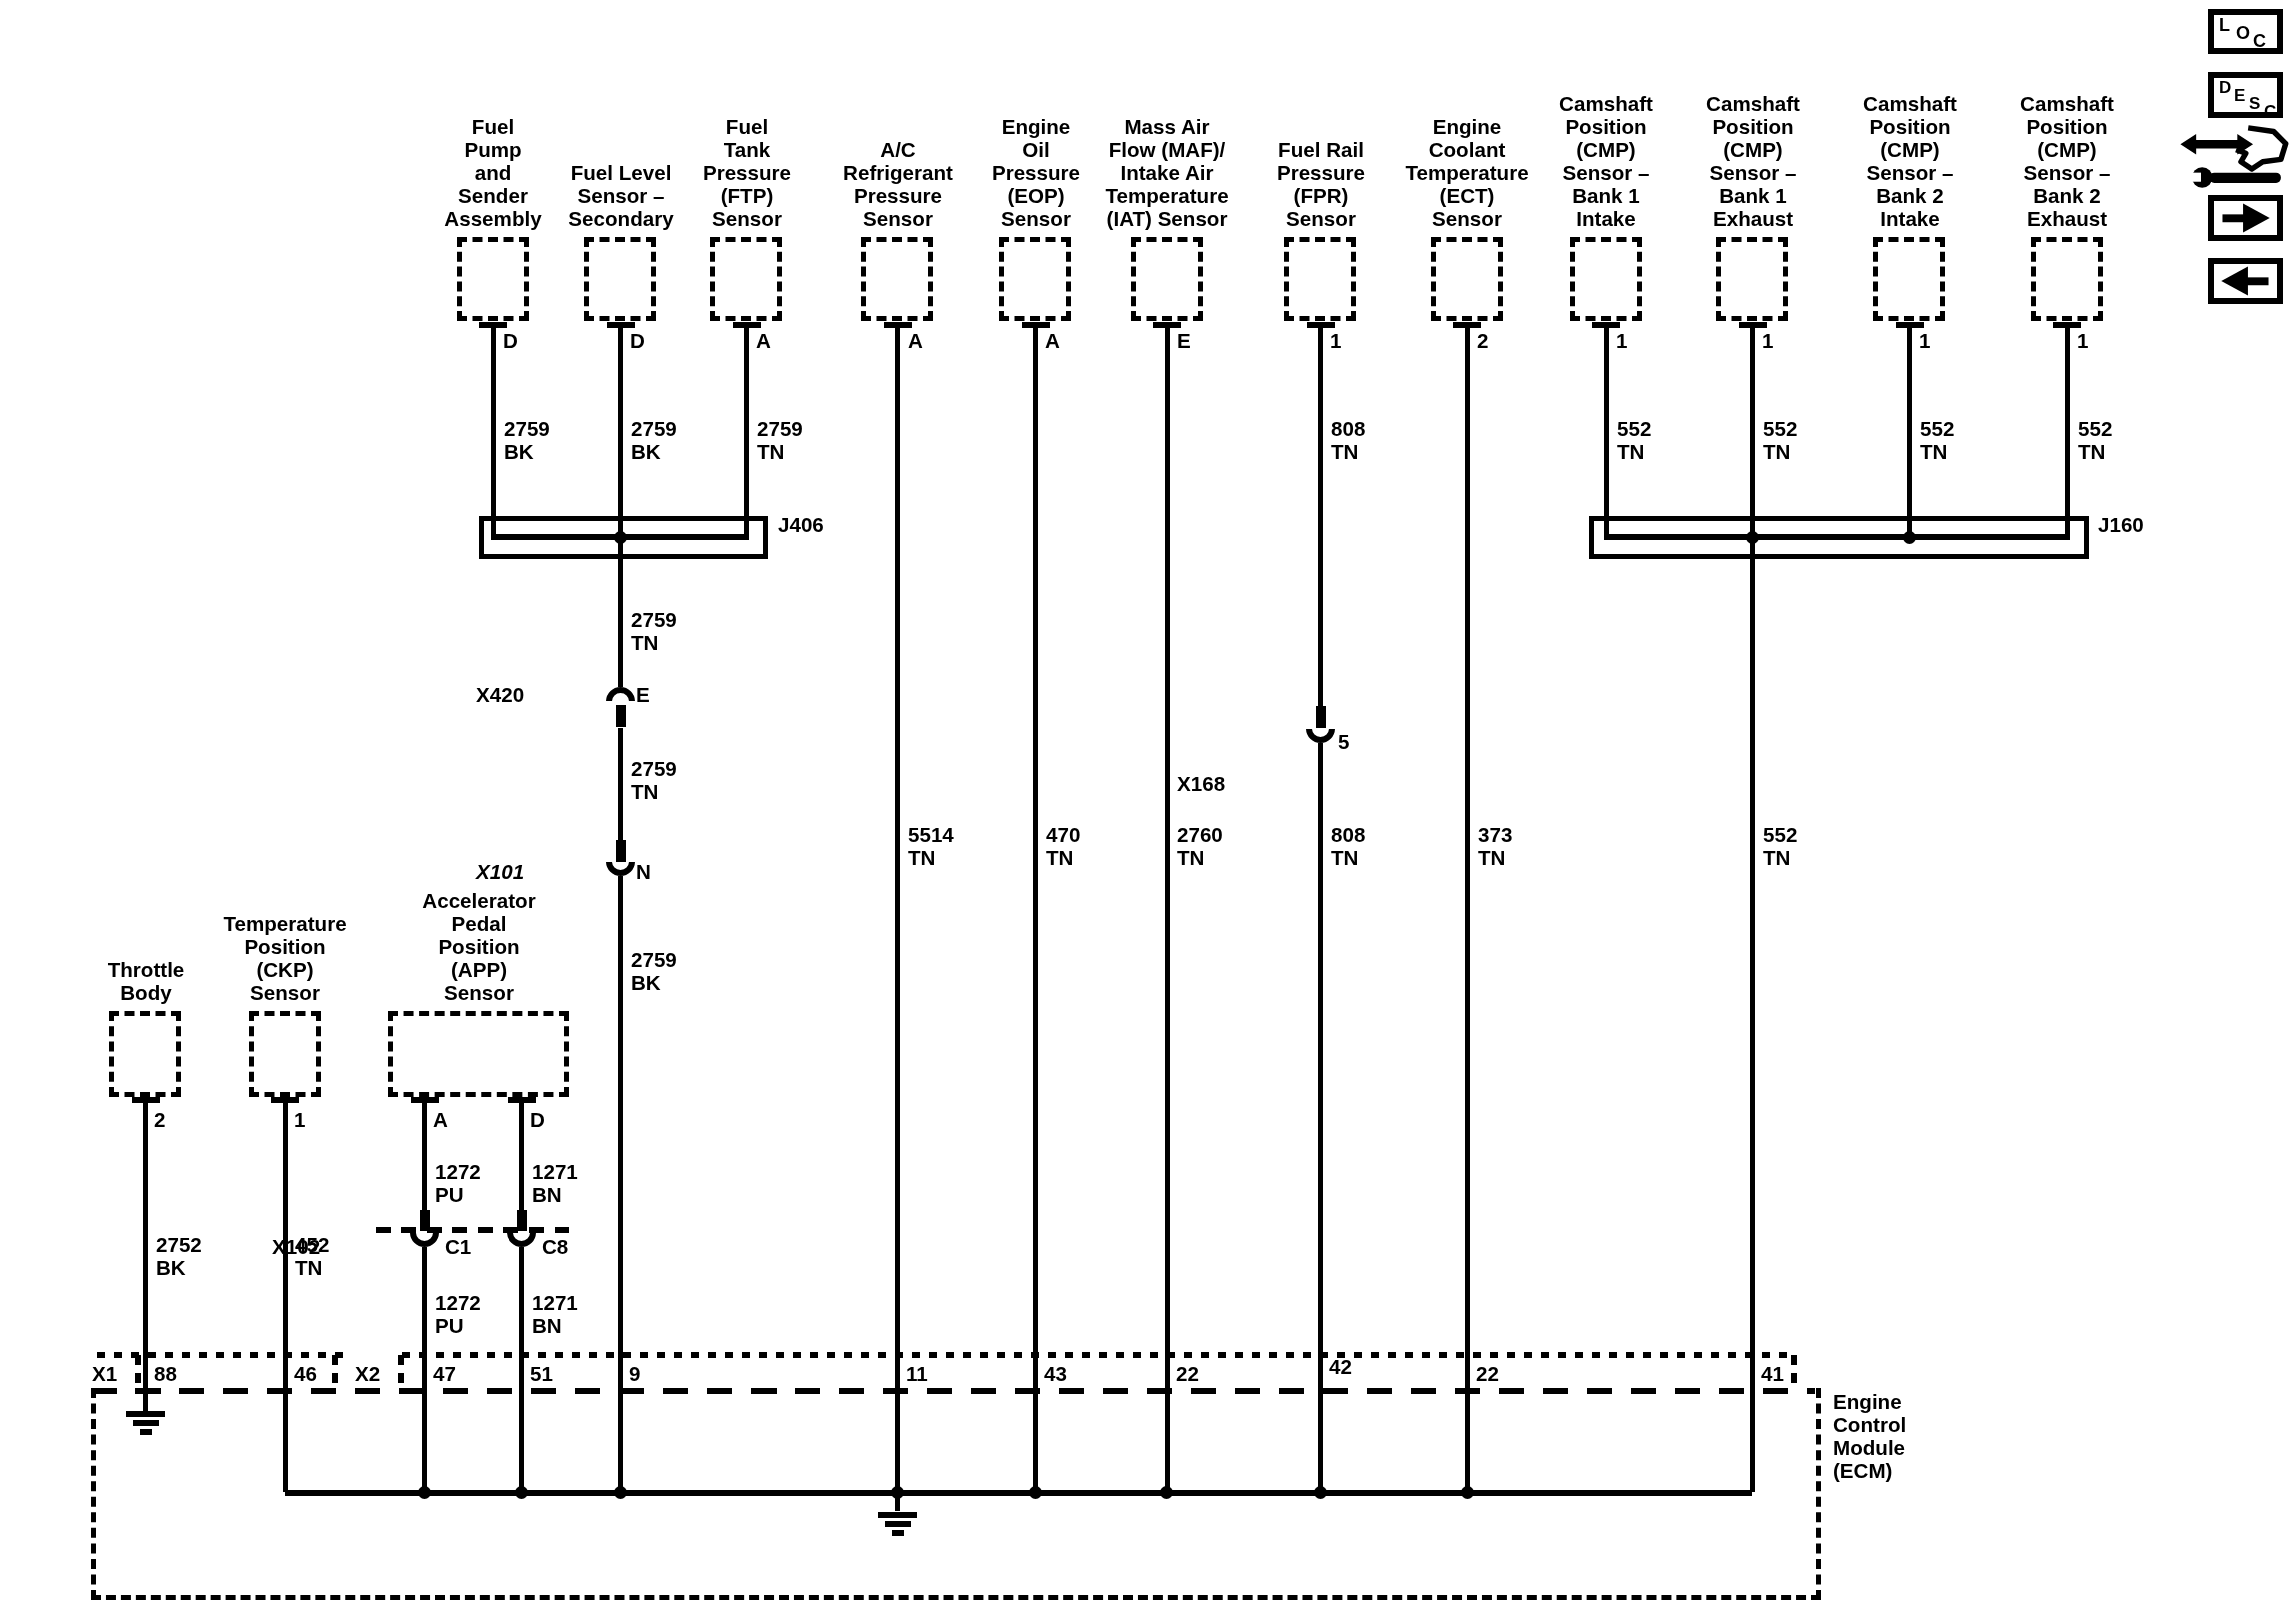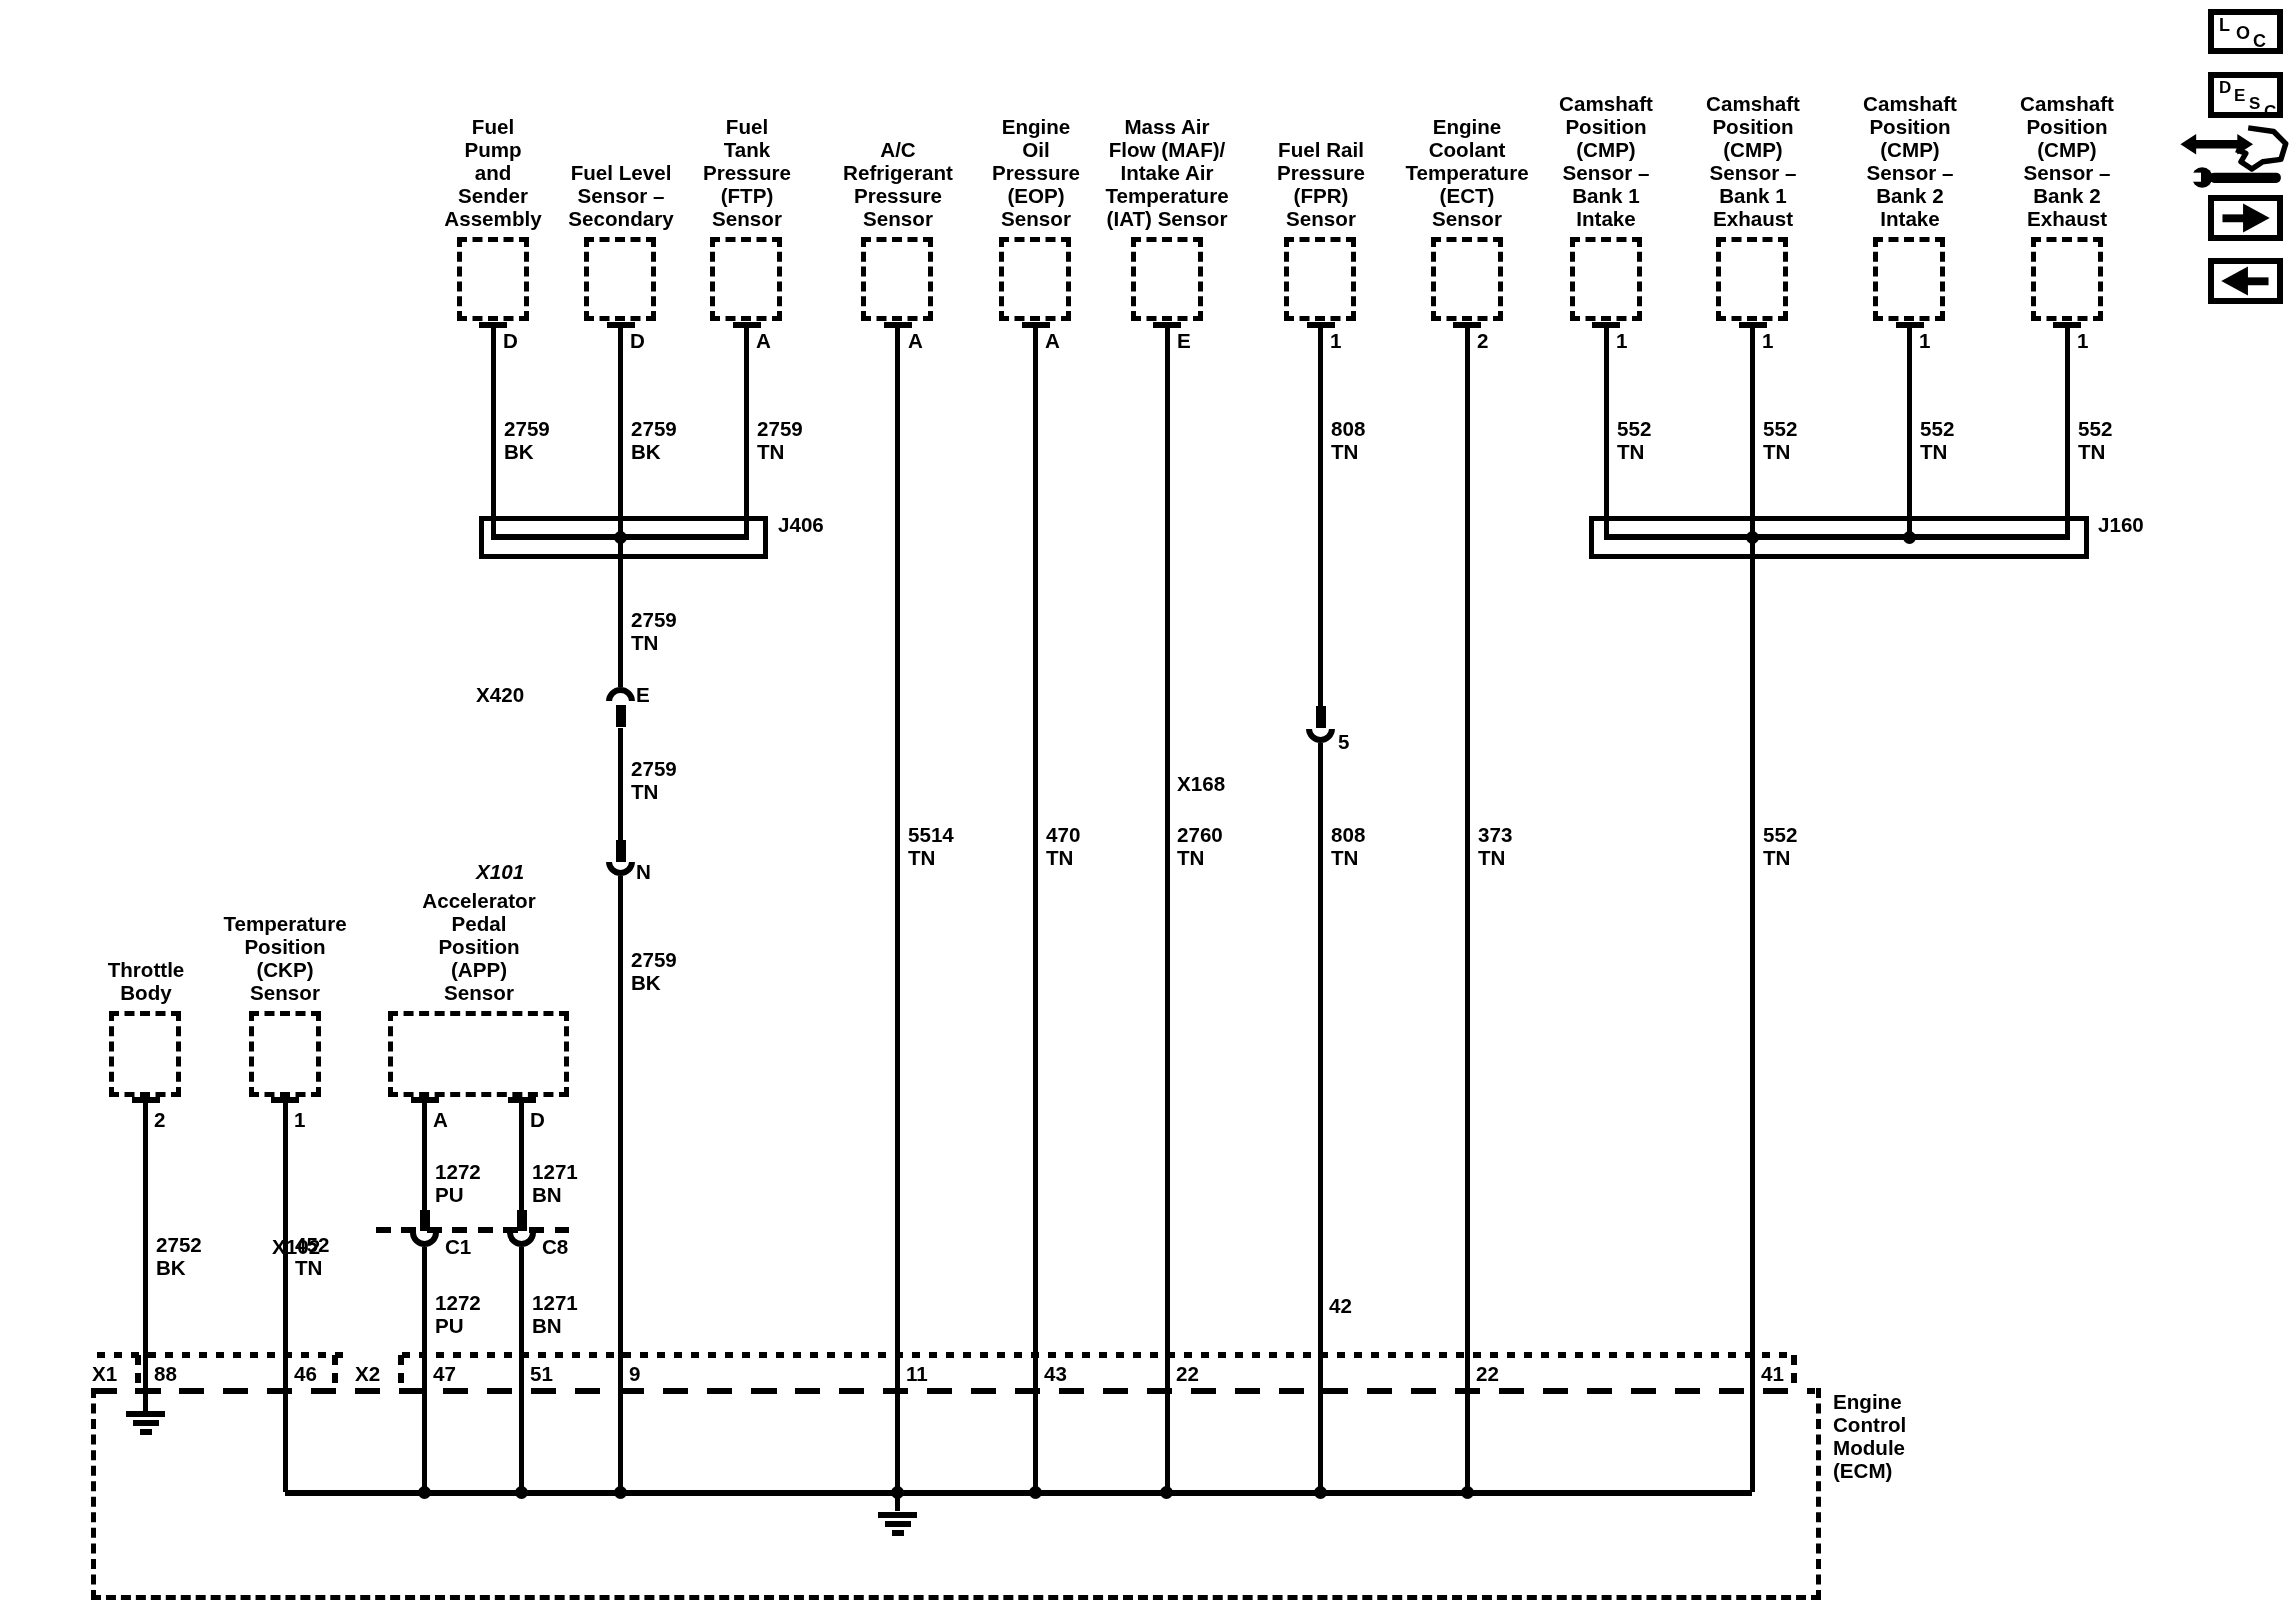--- a/index.html
+++ b/index.html
@@ -289,21 +289,21 @@
     <div class="lbl" style="left: 92px; top: 1362px;">X1</div>
     <div class="lbl" style="left: 355px; top: 1362px;">X2</div>
     <div class="lbl" style="left: 154px; top: 1362px;">88</div>
     <div class="lbl" style="left: 294px; top: 1362px;">46</div>
     <div class="lbl" style="left: 433px; top: 1362px;">47</div>
     <div class="lbl" style="left: 530px; top: 1362px;">51</div>
     <div class="lbl" style="left: 629px; top: 1362px;">9</div>
     <div class="lbl" style="left: 906px; top: 1362px;">11</div>
     <div class="lbl" style="left: 1044px; top: 1362px; text-align: center;">43</div>
     <div class="lbl" style="left: 1176px; top: 1362px;">22</div>
-    <div class="lbl" style="left: 1329px; top: 1294px;">42</div>
+    <div class="lbl" style="left: 1329px; top: 1355px;">42</div>
     <div class="lbl" style="left: 1476px; top: 1362px;">22</div>
     <div class="lbl" style="left: 1761px; top: 1362px;">41</div>
     <div class="abs" style="left: 91px; top: 1388px; width: 1730px; height: 212px; box-sizing: border-box; border-left: 5.5px dashed rgb(0, 0, 0); border-right: 5.5px dashed rgb(0, 0, 0); border-bottom: 5.5px dashed rgb(0, 0, 0);"></div>
     <div class="lbl" style="left: 1833px; top: 1390px;">Engine
 Control
 Module
 (ECM)</div>
     <div class="busline" style="left: 285px; top: 1490px; width: 1467px; height: 5.5px;"></div>
     <div class="dot" style="left: 418px; top: 1486px;"></div>
     <div class="dot" style="left: 515px; top: 1486px;"></div>

